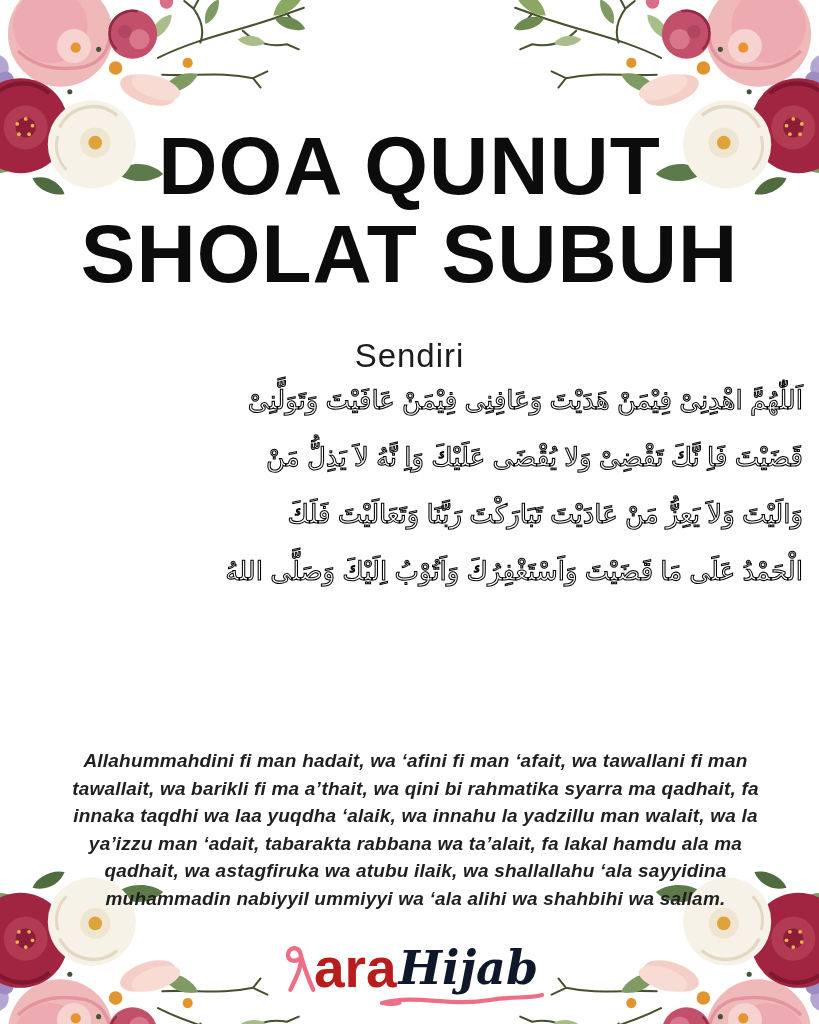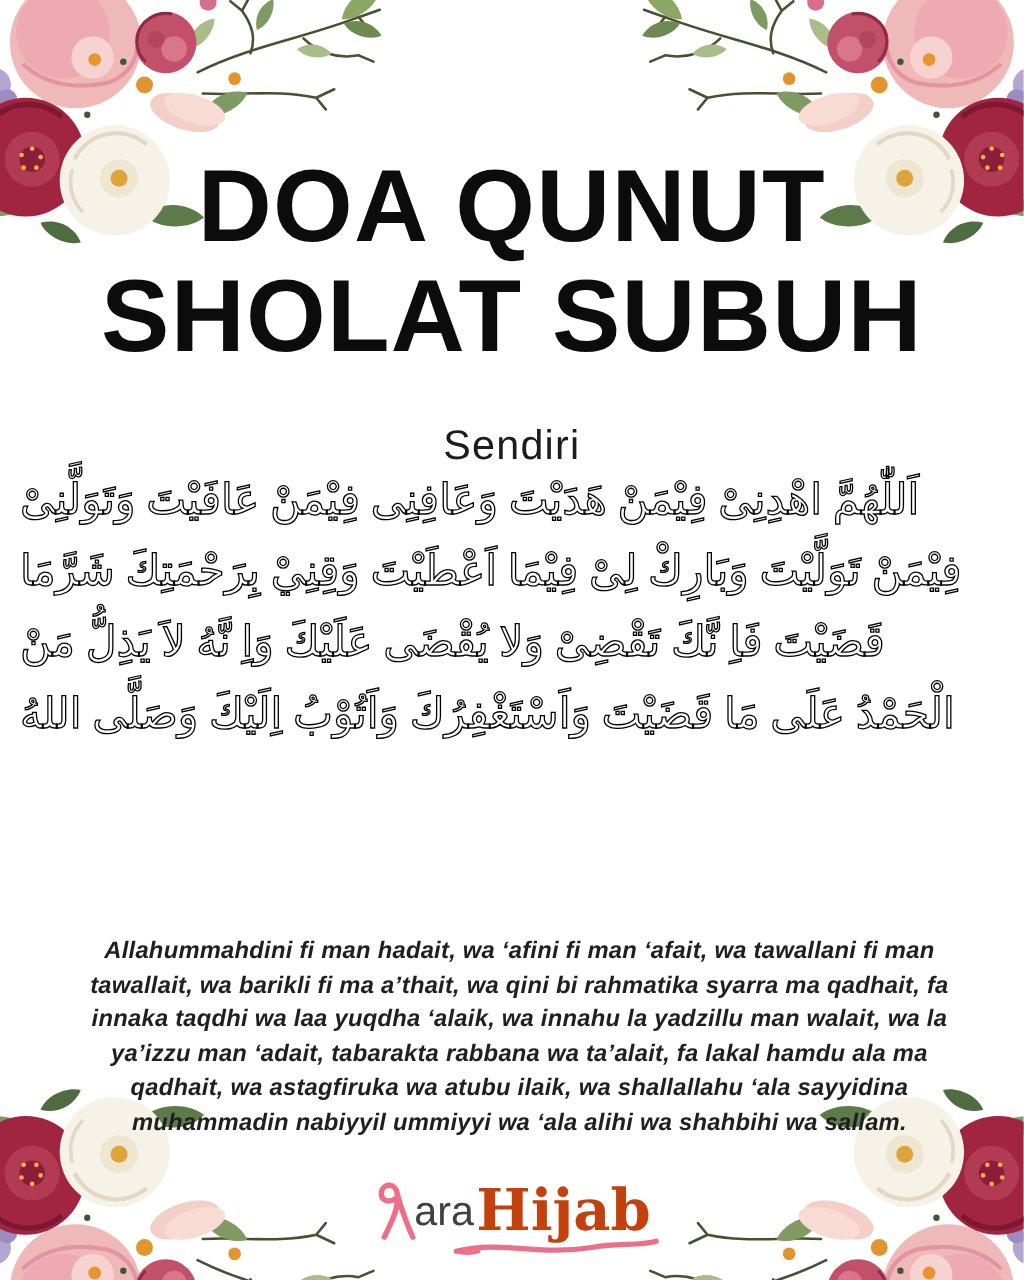--- a/index.html
+++ b/index.html
@@ -17,46 +17,46 @@
   .content{position:relative;z-index:1;}
   .title{
     position:absolute;top:122px;left:0;right:0;text-align:center;
     font-weight:bold;font-size:82px;line-height:88px;letter-spacing:1px;color:#0c0c0c;
   }
   .subtitle{
     position:absolute;top:300px;left:0;right:0;text-align:center;
     font-size:33px;letter-spacing:1px;color:#1c1c1c;margin-top:37px;
   }
   .arabic{
-    position:absolute;top:372px;left:16px;right:16px;text-align:left;
-    direction:rtl;font-family:Liberation Serif, serif;
-    font-size:34px;line-height:57px;color:#000;
+    position:absolute;top:372px;left:16px;right:16px;text-align:right;
+    direction:rtl;font-family:Liberation Sans, sans-serif;
+    font-size:26px;line-height:57px;color:#000;
   }
   .arabic .aline{white-space:nowrap;}
   @supports (-webkit-text-stroke: 1px black){
     .arabic .aline{color:#ffffff;-webkit-text-stroke:1.05px #000000;}
   }
   .translit{
     position:absolute;top:747px;left:38px;right:38px;text-align:center;
     font-weight:bold;font-style:italic;font-size:19px;line-height:27.5px;
     color:#1f1f1f;letter-spacing:0.2px;margin-left:12px;
   }
   
   .logo{
     position:absolute;top:928px;left:0;right:0;height:80px;
     display:flex;align-items:center;justify-content:center;z-index:1;
   }
   .logo-inner{position:relative;display:flex;align-items:center;}
   .logo .ribbon{width:36px;height:56px;margin-right:-3px;margin-top:-4px;}
   .logo .brand-mid{
-    font-size:33px;font-weight:normal;color:#404040;letter-spacing:0px;line-height:1;
+    font-size:55px;font-weight:bold;color:#b91c1c;letter-spacing:0px;line-height:1;
   }
   .logo .brand-end{
-    font-family:"DejaVu Serif",serif;font-weight:bold;
-    font-size:46px;color:#c2410c;line-height:1;margin-left:2px;text-align:center;
+    font-family:"DejaVu Serif",serif;font-style:italic;font-weight:bold;
+    font-size:46px;color:#0f172a;line-height:1;margin-left:2px;text-align:center;
   }
   .logo .swash{position:absolute;right:-8px;bottom:-12px;width:168px;height:16px;}
   .hiddefs{position:absolute;width:0;height:0;overflow:hidden;}
 </style>
 </head>
 <body>
 
 <svg class="hiddefs" aria-hidden="true">
   <defs>
     <path id="leafP" d="M0 0 C10 -18 30 -22 44 -16 C36 -2 14 6 0 0 Z"></path>
@@ -163,22 +163,22 @@
   <div class="content">
 
     <div class="title">
       <div>DOA QUNUT</div>
       <div>SHOLAT SUBUH</div>
     </div>
     <div class="subtitle">Sendiri</div>
 
     <div class="arabic" dir="rtl" lang="ar">
       <div class="aline">اَللّٰهُمَّ اهْدِنِىْ فِيْمَنْ هَدَيْتَ وَعَافِنِى فِيْمَنْ عَافَيْتَ وَتَوَلَّنِىْ</div>
-      <div class="aline">فِيْمَنْ تَوَلَّيْتَ وَبَارِكْ لِىْ فِيْمَا اَعْطَيْتَ وَقِنِيْ بِرَحْمَتِكَ شَرَّمَا</div>
       <div class="aline">قَضَيْتَ فَاِ نَّكَ تَقْضِىْ وَلا يُقْضَى عَلَيْكَ وَاِ نَّهُ لاَ يَذِلُّ مَنْ</div>
+      <div class="aline">وَالَيْتَ وَلاَ يَعِزُّ مَنْ عَادَيْتَ تَبَارَكْتَ رَبَّنَا وَتَعَالَيْتَ فَلَكَ</div>
       <div class="aline">الْحَمْدُ عَلَى مَا قَضَيْتَ وَاَسْتَغْفِرُكَ وَاَتُوْبُ اِلَيْكَ وَصَلَّى اللهُ</div>
     </div>
 
     <div class="translit">Allahummahdini fi man hadait, wa ‘afini fi man ‘afait, wa tawallani fi man tawallait, wa barikli fi ma a’thait, wa qini bi rahmatika syarra ma qadhait, fa innaka taqdhi wa laa yuqdha ‘alaik, wa innahu la yadzillu man walait, wa la ya’izzu man ‘adait, tabarakta rabbana wa ta’alait, fa lakal hamdu ala ma qadhait, wa astagfiruka wa atubu ilaik, wa shallallahu ‘ala sayyidina muhammadin nabiyyil ummiyyi wa ‘ala alihi wa shahbihi wa sallam.</div>
 
     <div class="logo" aria-label="RaraHijab">
       <div class="logo-inner">
         <svg class="ribbon" viewBox="0 0 38 56">
           <g stroke="#ec6f87" stroke-width="4.6" fill="none" stroke-linecap="round">
             <path d="M10 53 C16 40 22 30 21 17 C20 7 9 7 7.5 15 C6.5 22 14 24.5 19.5 20.5"></path>

